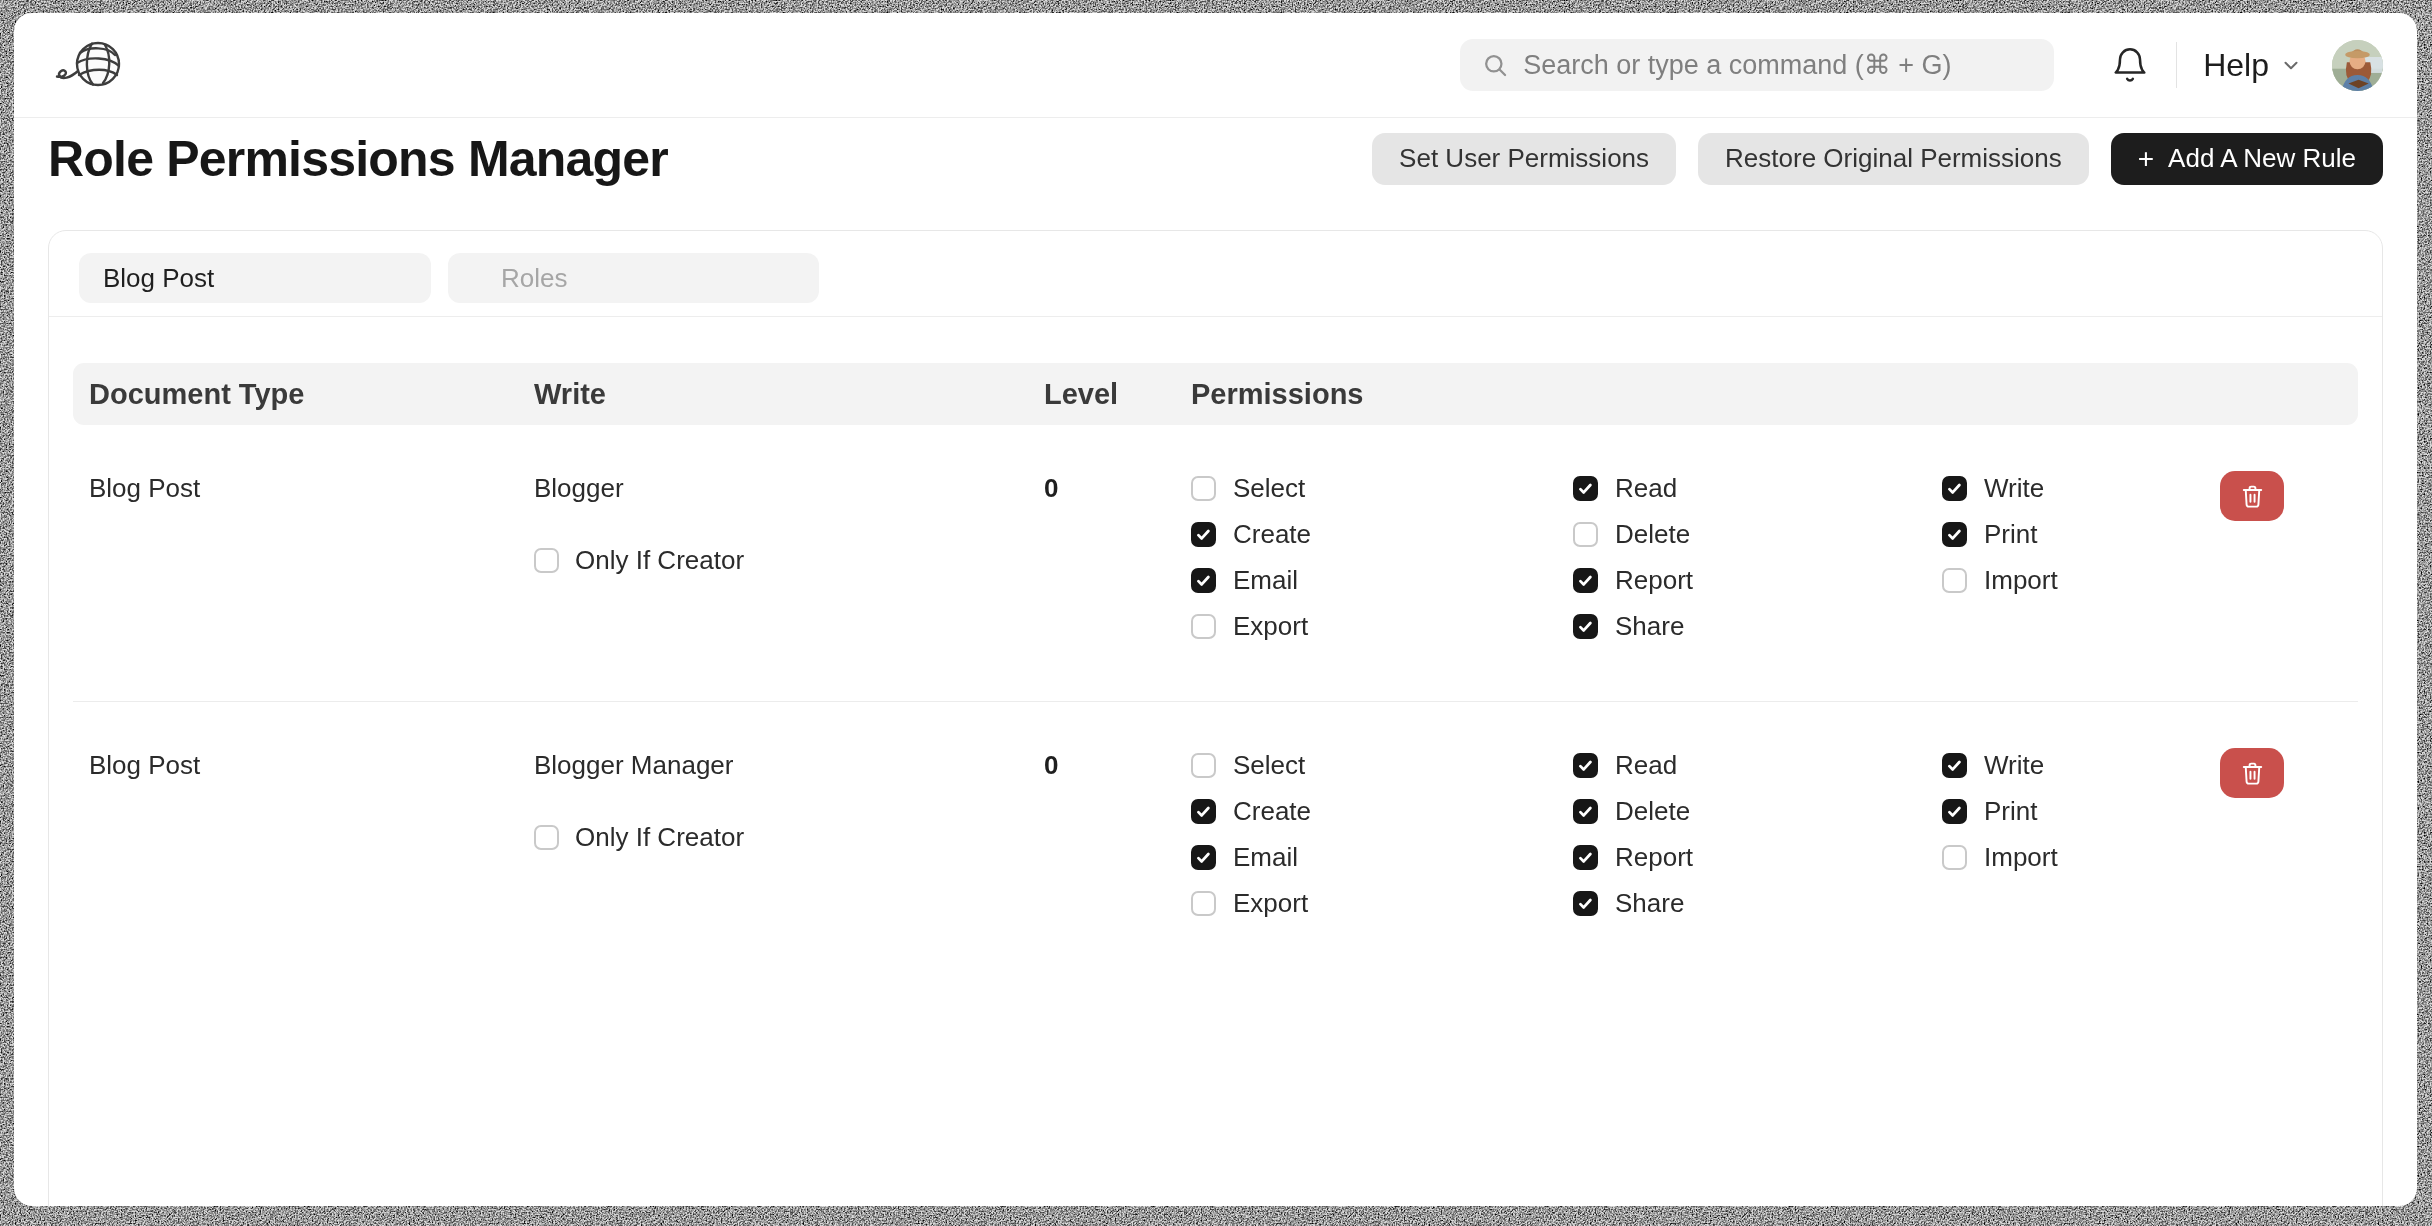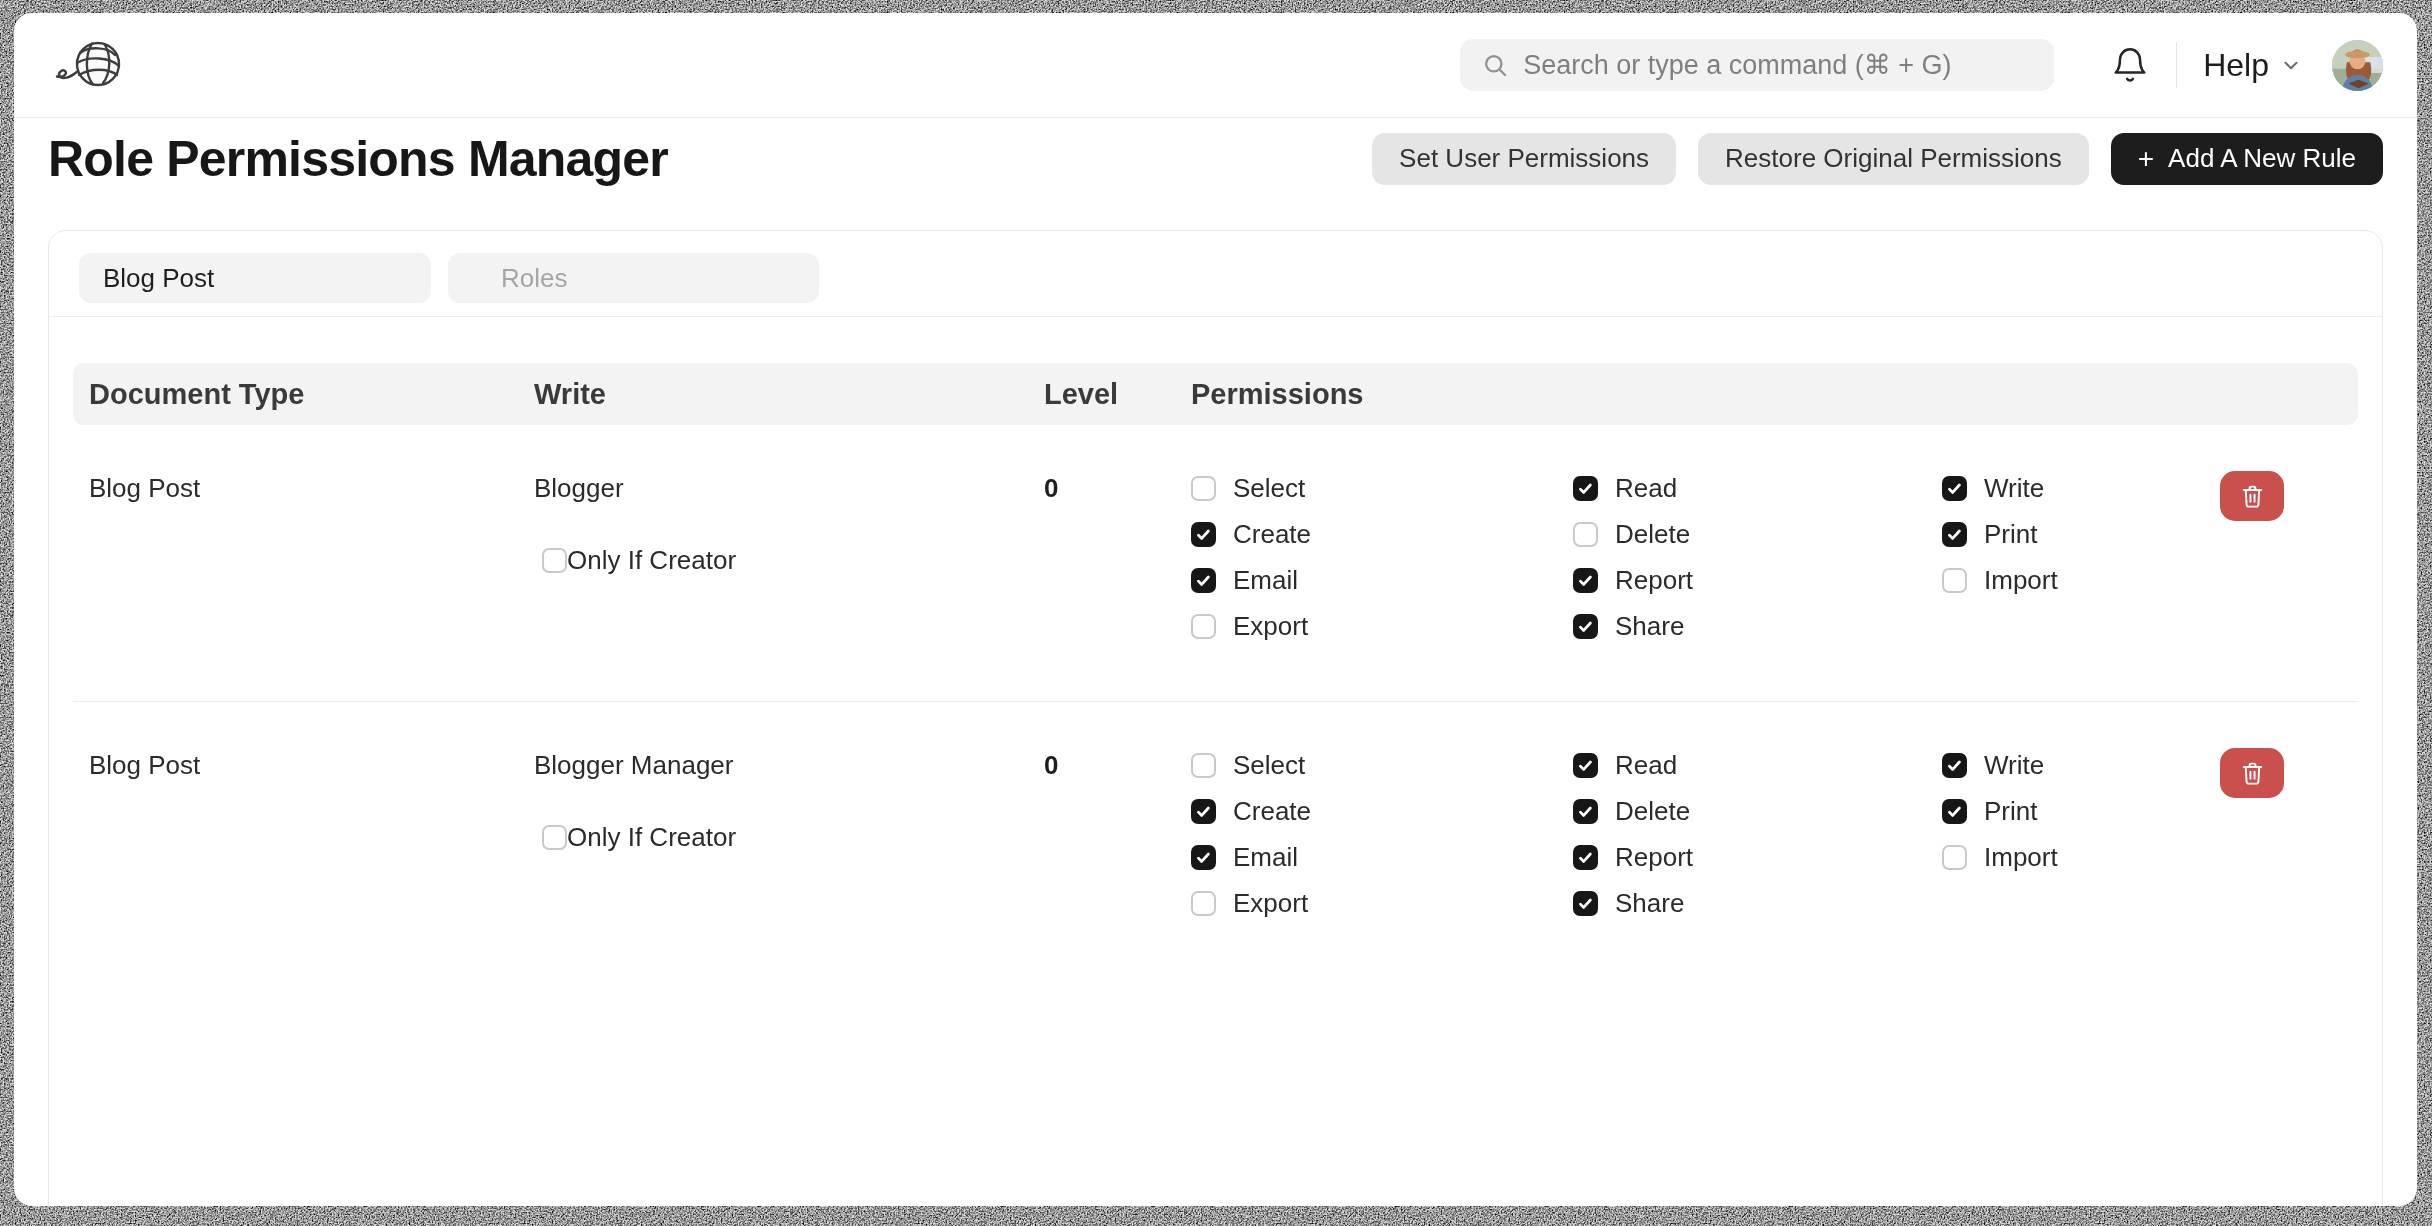--- a/index.html
+++ b/index.html
@@ -78,21 +78,21 @@
     display:grid; grid-template-columns:445px 510px 147px 1fr;
     align-items:center; padding:0 16px;
     font-size:29px; font-weight:700; color:#3a3a3a;
   }
   .perm-row {
     position:relative; display:grid; grid-template-columns:445px 510px 147px 1fr;
     padding:48px 16px 60px; font-size:26px; line-height:30px; color:#2b2b2b;
   }
   .perm-row + .perm-row { border-top:1px solid #ececec; }
   .cell.level { font-weight:700; color:#1f1f1f; }
-  .oic { margin-top:42px; display:flex; align-items:center; gap:0;margin-left:8px; }
+  .oic { margin-top:42px; display:flex; align-items:center; gap:16px; }
   .perm-grid {
     display:grid; grid-template-columns:366px 353px 1fr; row-gap:50px;gap:16px;
   }
   .perm-item { display:flex; align-items:center; gap:17px; height:30px; }
   .checkbox {
     width:25px; height:25px; border-radius:7px; border:2px solid #c9c9c9; background:#fff;
     display:inline-flex; align-items:center; justify-content:center; flex:none; cursor:pointer;
   }
   .checkbox.checked { background:#171717; border-color:#171717; }
   .checkbox svg { width:17px; height:17px; }

